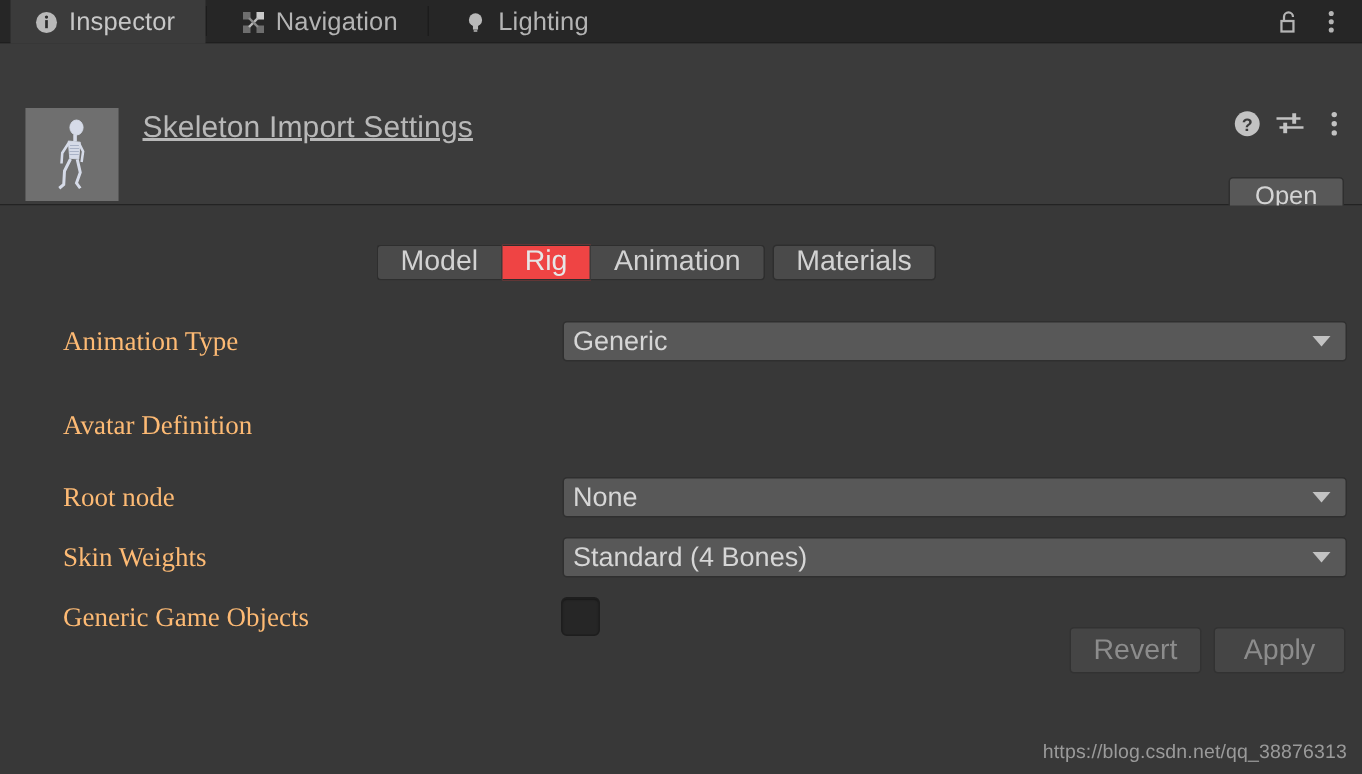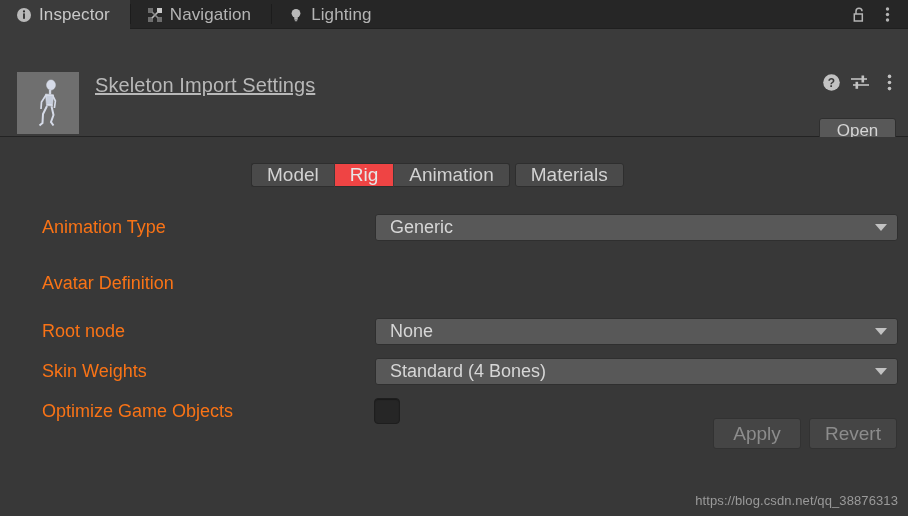--- a/index.html
+++ b/index.html
@@ -33,20 +33,21 @@
     display: flex;
     align-items: center;
     gap: 7px;
     padding: 0 20px 0 16px;
     height: 29px;
     color: #b4b4b4;
     font-size: 17px;
     letter-spacing: 0.1px;
     position: relative;
     cursor: pointer;
+    margin-left: 7px;
   }
   .tab.active {
     background: #3b3b3b;
     color: #c8c8c8;
   }
   .tab.active::after {
     content: "";
     position: absolute;
     left: 0; right: 0; bottom: -1px;
     height: 1px;
@@ -186,39 +187,40 @@
     position: relative;
     height: 40px;
     display: flex;
     align-items: center;
   }
   .row.spaced { height: 56px; }
   .prop-label {
     position: absolute;
     left: 42px;
     font-size: 18px;
-    color: #f97316;
+    color: #fdba74;
     white-space: nowrap;
+    font-family: Liberation Serif, serif;
   }
   .dropdown {
     position: absolute;
     left: 375px;
     width: 523px;
     height: 27px;
     background: #585858;
     border: 1px solid #2f2f2f;
     border-radius: 3px;
     display: flex;
     align-items: center;
     cursor: pointer;
   }
   .dd-value {
     font-size: 18px;
     color: #d6d6d6;
-    padding-left: 14px;
+    padding-left: 6px;
     white-space: nowrap;
     overflow: hidden;
   }
   .dd-arrow {
     position: absolute;
     right: 10px;
     width: 0; height: 0;
     border-left: 6px solid transparent;
     border-right: 6px solid transparent;
     border-top: 7px solid #c2c2c2;
@@ -420,25 +422,25 @@
 
       <div class="row">
         <div class="prop-label">Skin Weights</div>
         <div class="dropdown">
           <span class="dd-value">Standard (4 Bones)</span>
           <span class="dd-arrow"></span>
         </div>
       </div>
 
       <div class="row">
-        <div class="prop-label">Optimize Game Objects</div>
+        <div class="prop-label">Generic Game Objects</div>
         <div class="checkbox"></div>
       </div>
     </div>
 
     <div class="footer-btns">
+      <div class="flat-btn">Revert</div>
       <div class="flat-btn">Apply</div>
-      <div class="flat-btn">Revert</div>
     </div>
 
     <div class="watermark">https://blog.csdn.net/qq_38876313</div>
   </div>
 </div>
 
 </body></html>

